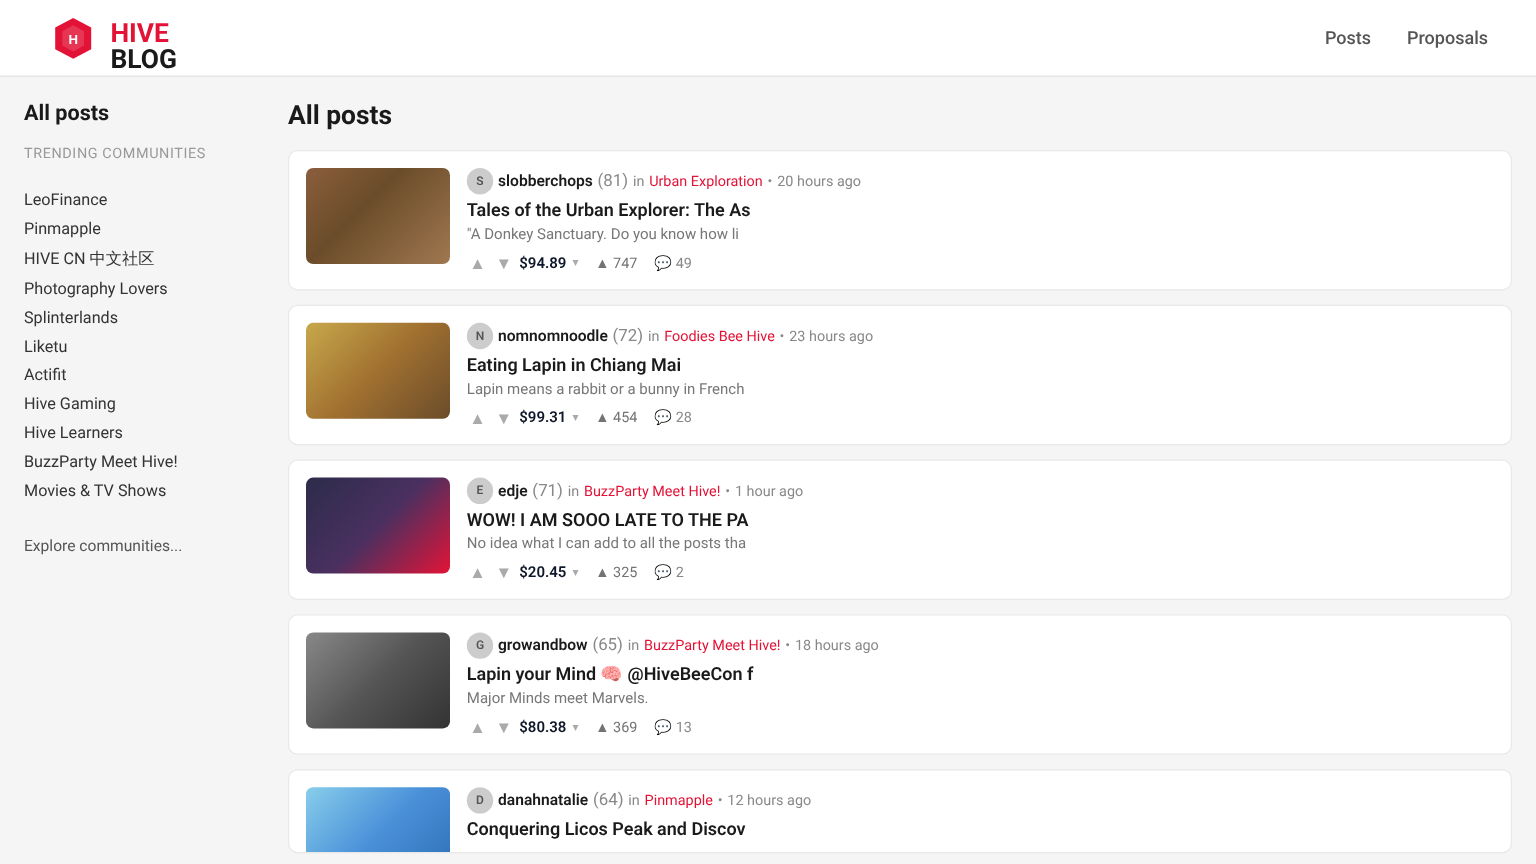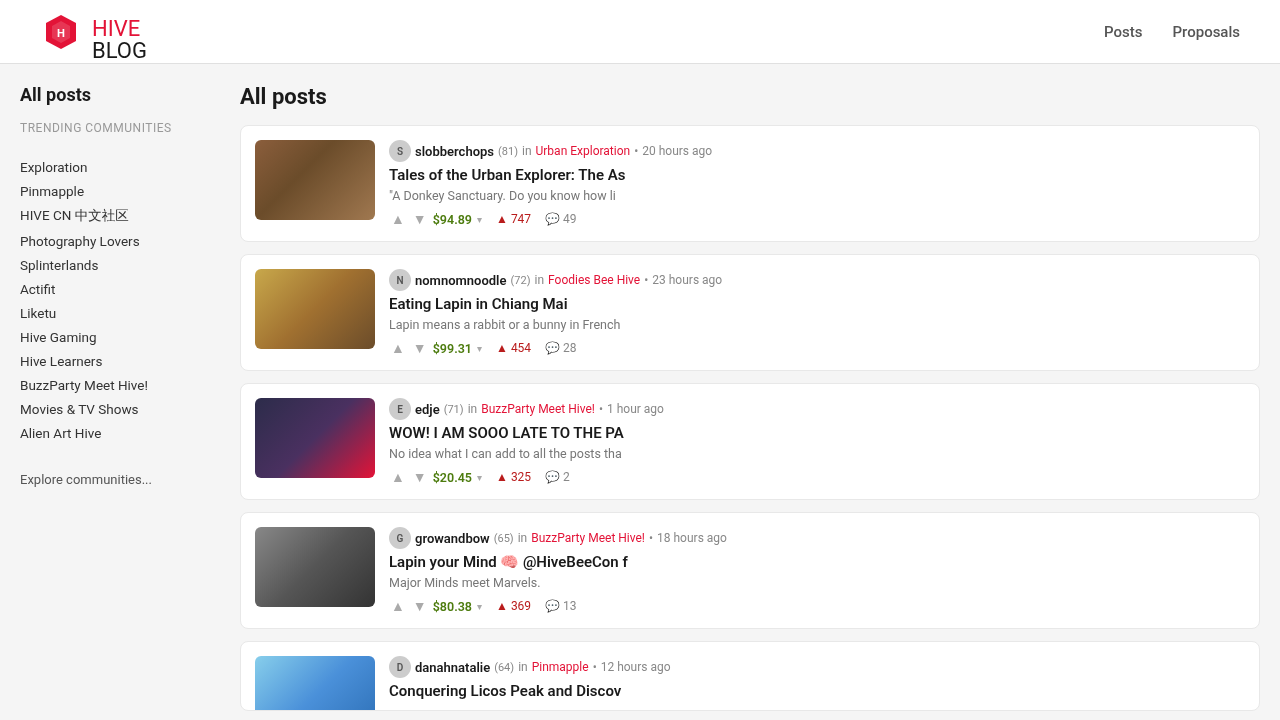--- a/index.html
+++ b/index.html
@@ -22,21 +22,21 @@
       display: flex;
       align-items: center;
       gap: 10px;
     }
     .logo-icon {
       width: 42px;
       height: 42px;
     }
     .logo-text {
       font-size: 22px;
-      font-weight: 400;
+      font-weight: 700;
       color: #1a1a1a;
       line-height: 1;
       margin-top: 16px;
     }
     .logo-text span { color: #e31337; }
     .header-nav {
       display: flex;
       gap: 30px;
     }
     .header-nav a {
@@ -138,21 +138,21 @@
       background: #ccc;
       display: inline-flex;
       align-items: center;
       justify-content: center;
       font-size: 10px;
       color: #555;
       font-weight: 600;
       flex-shrink: 0;
     }
     .post-meta .author { color: #1a1a1a; font-weight: 600; font-size: 13px; }
-    .post-meta .rep { color: #888; font-size: 11px; text-align: right; }
+    .post-meta .rep { color: #888; font-size: 14px; text-align: right; }
     .post-meta .community { color: #e31337; }
     .post-title {
       font-size: 15px;
       font-weight: 600;
       color: #1a1a1a;
       margin-bottom: 4px;
       white-space: nowrap;
       overflow: hidden;
       text-overflow: ellipsis;
     }
@@ -179,23 +179,23 @@
     .vote-btn {
       background: none;
       border: none;
       cursor: pointer;
       color: #aaa;
       font-size: 14px;
       padding: 0 2px;
       display: flex;
       align-items: center;
     }
-    .payout { color: #4d7c0f; font-weight: 600; font-size: 12.5px; }
+    .payout { color: #0f172a; font-weight: 600; font-size: 12.5px; }
     .payout-caret { color: #aaa; font-size: 10px; margin-left: 1px; }
-    .upvotes { color: #b91c1c; }
+    .upvotes { color: #737373; }
     .comments { color: #888; display: flex; align-items: center; gap: 3px; }
 
     
     .thumb-urban { background: linear-gradient(135deg, #8b5e3c 0%, #6b4c2a 40%, #a07850 100%); }
     .thumb-food { background: linear-gradient(135deg, #c8a84b 0%, #a07030 50%, #6b4c2a 100%); }
     .thumb-buzzparty { background: linear-gradient(135deg, #2c2c4a 0%, #4a3060 50%, #e31337 100%); }
     .thumb-minds { background: linear-gradient(135deg, #888 0%, #555 50%, #333 100%); }
     .thumb-licos { background: linear-gradient(135deg, #87ceeb 0%, #4a90d9 50%, #2c6eb5 100%); }
   </style>
 </head>
@@ -220,32 +220,31 @@
     <a href="#">Proposals</a>
   </nav>
 </header>
 
 <div class="main-layout">
 
   <aside class="sidebar">
     <div class="sidebar-title">All posts</div>
     <div class="sidebar-section-label">Trending Communities</div>
 
-    <a class="sidebar-link">Exploration</a>
+    <a class="sidebar-link">LeoFinance</a>
     <a class="sidebar-link">Pinmapple</a>
     <a class="sidebar-link">HIVE CN 中文社区</a>
     <a class="sidebar-link">Photography Lovers</a>
     <a class="sidebar-link">Splinterlands</a>
+    <a class="sidebar-link">Liketu</a>
     <a class="sidebar-link">Actifit</a>
-    <a class="sidebar-link">Liketu</a>
     <a class="sidebar-link">Hive Gaming</a>
     <a class="sidebar-link">Hive Learners</a>
     <a class="sidebar-link">BuzzParty Meet Hive!</a>
     <a class="sidebar-link">Movies &amp; TV Shows</a>
-    <a class="sidebar-link">Alien Art Hive</a>
 
     <a class="sidebar-explore">Explore communities...</a>
   </aside>
 
   <main class="content">
     <h1 class="content-title">All posts</h1>
 
     <article class="post-card">
       <div class="post-thumb thumb-urban"></div>
       <div class="post-body">

